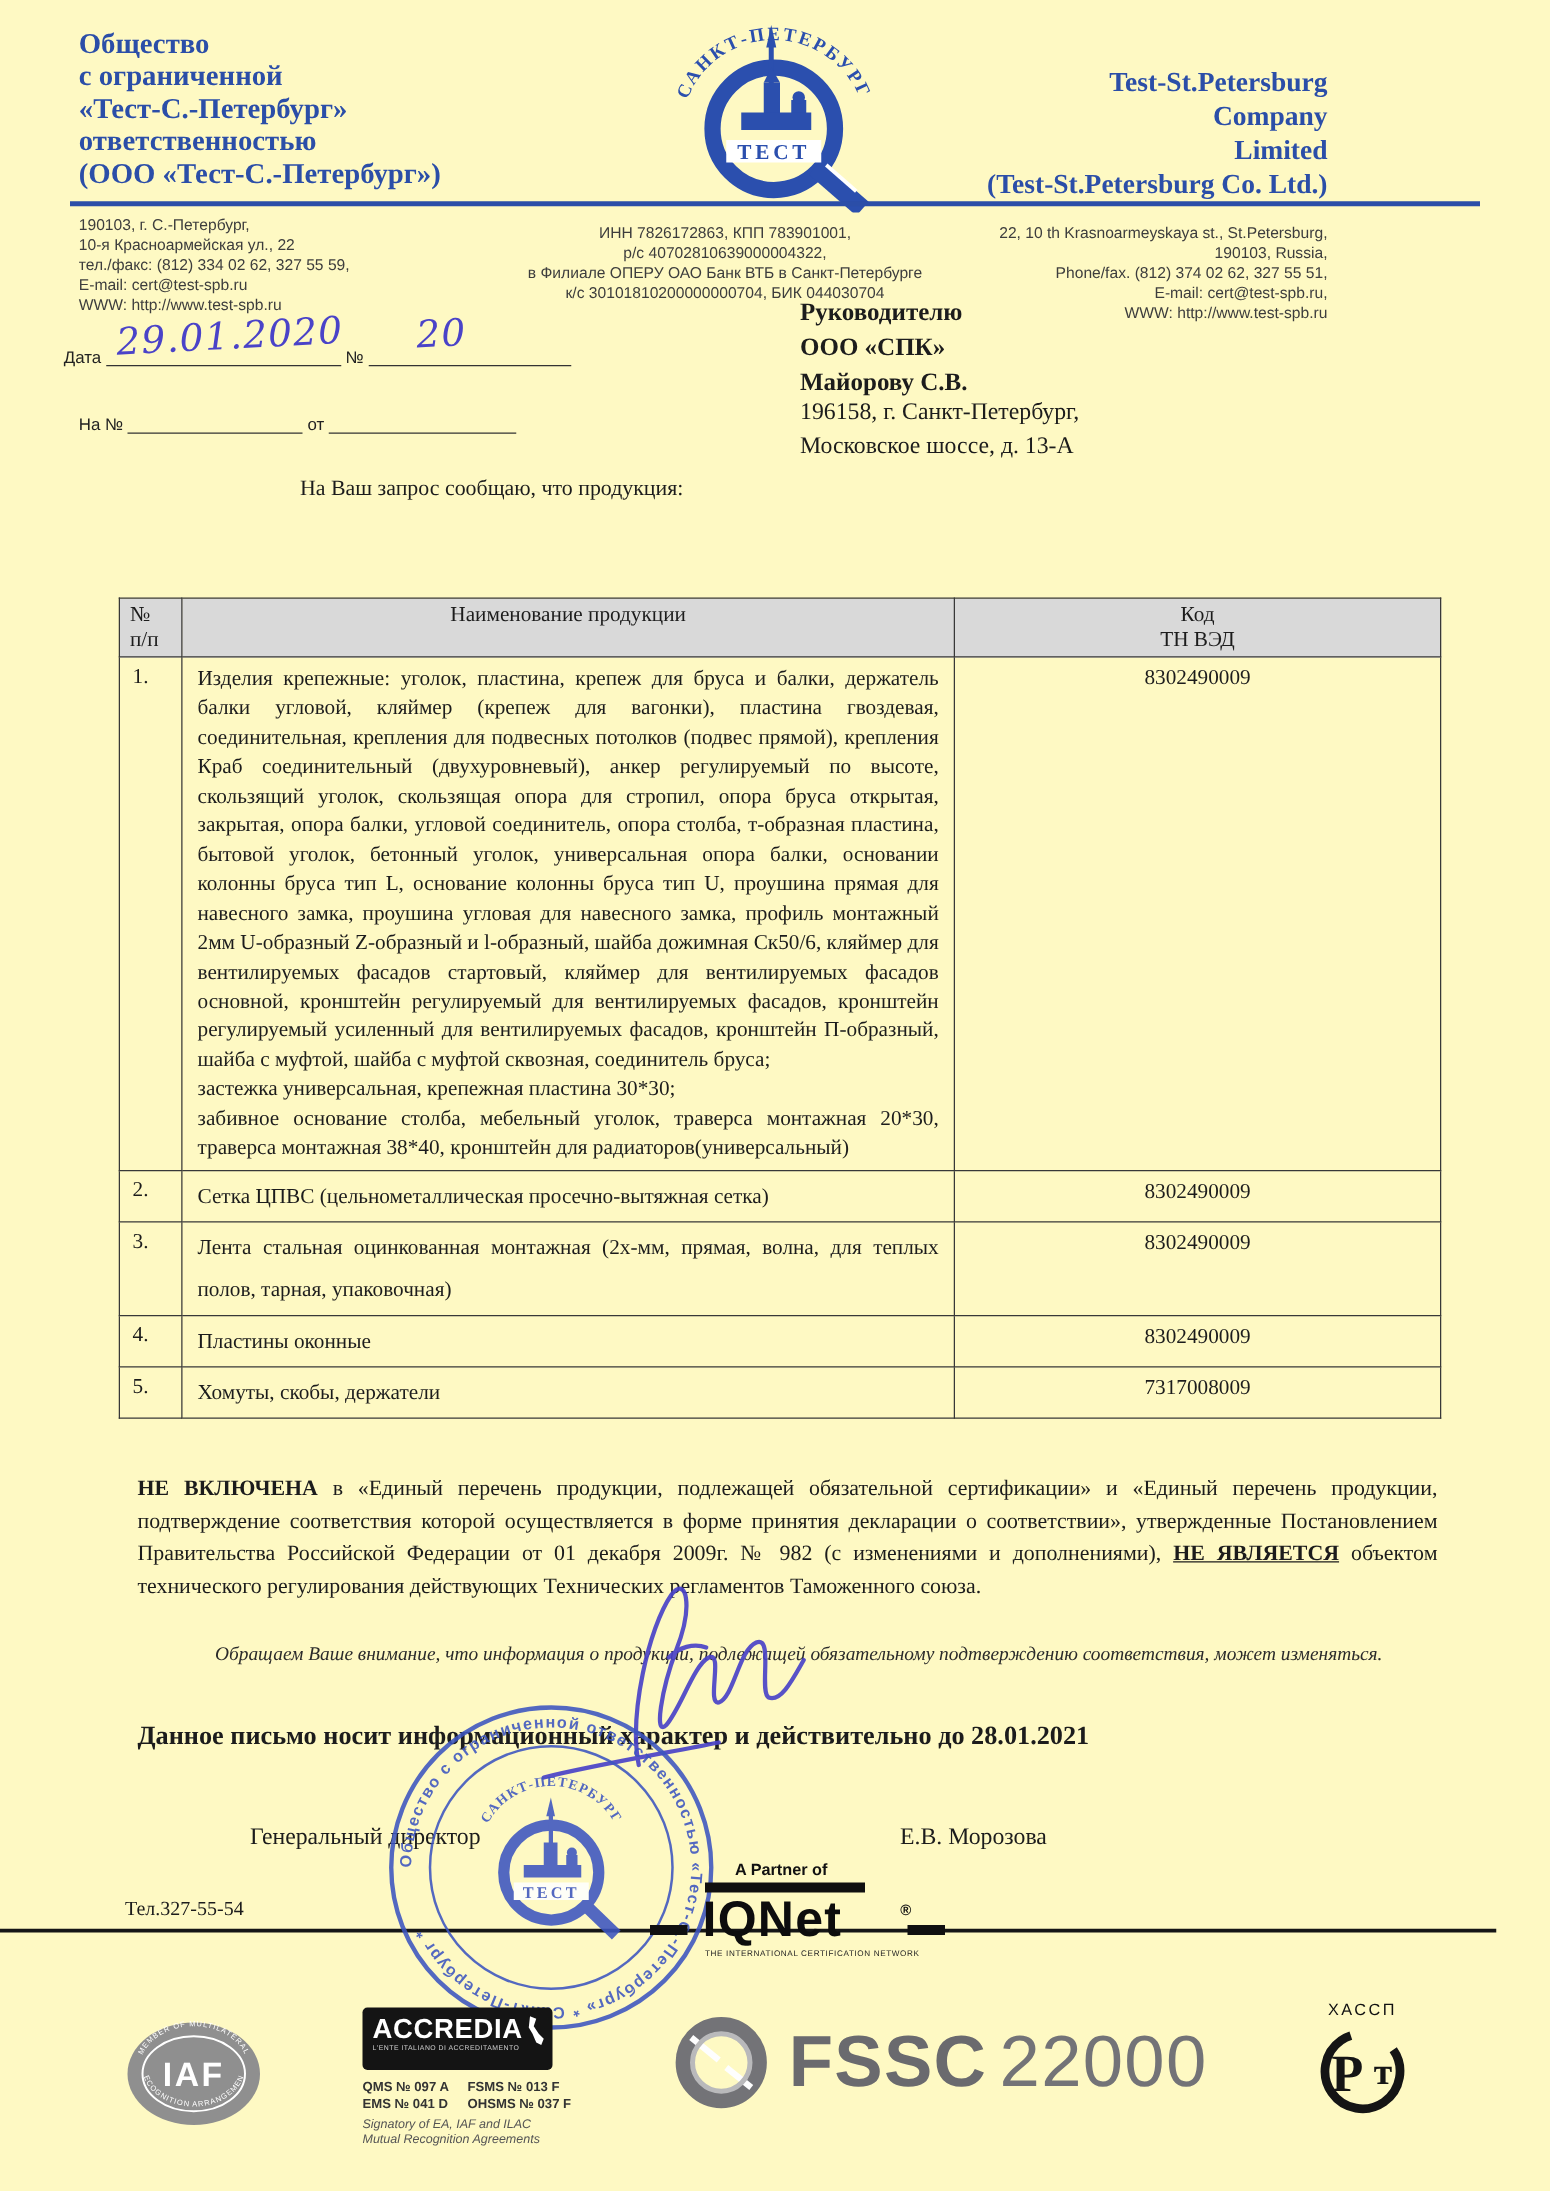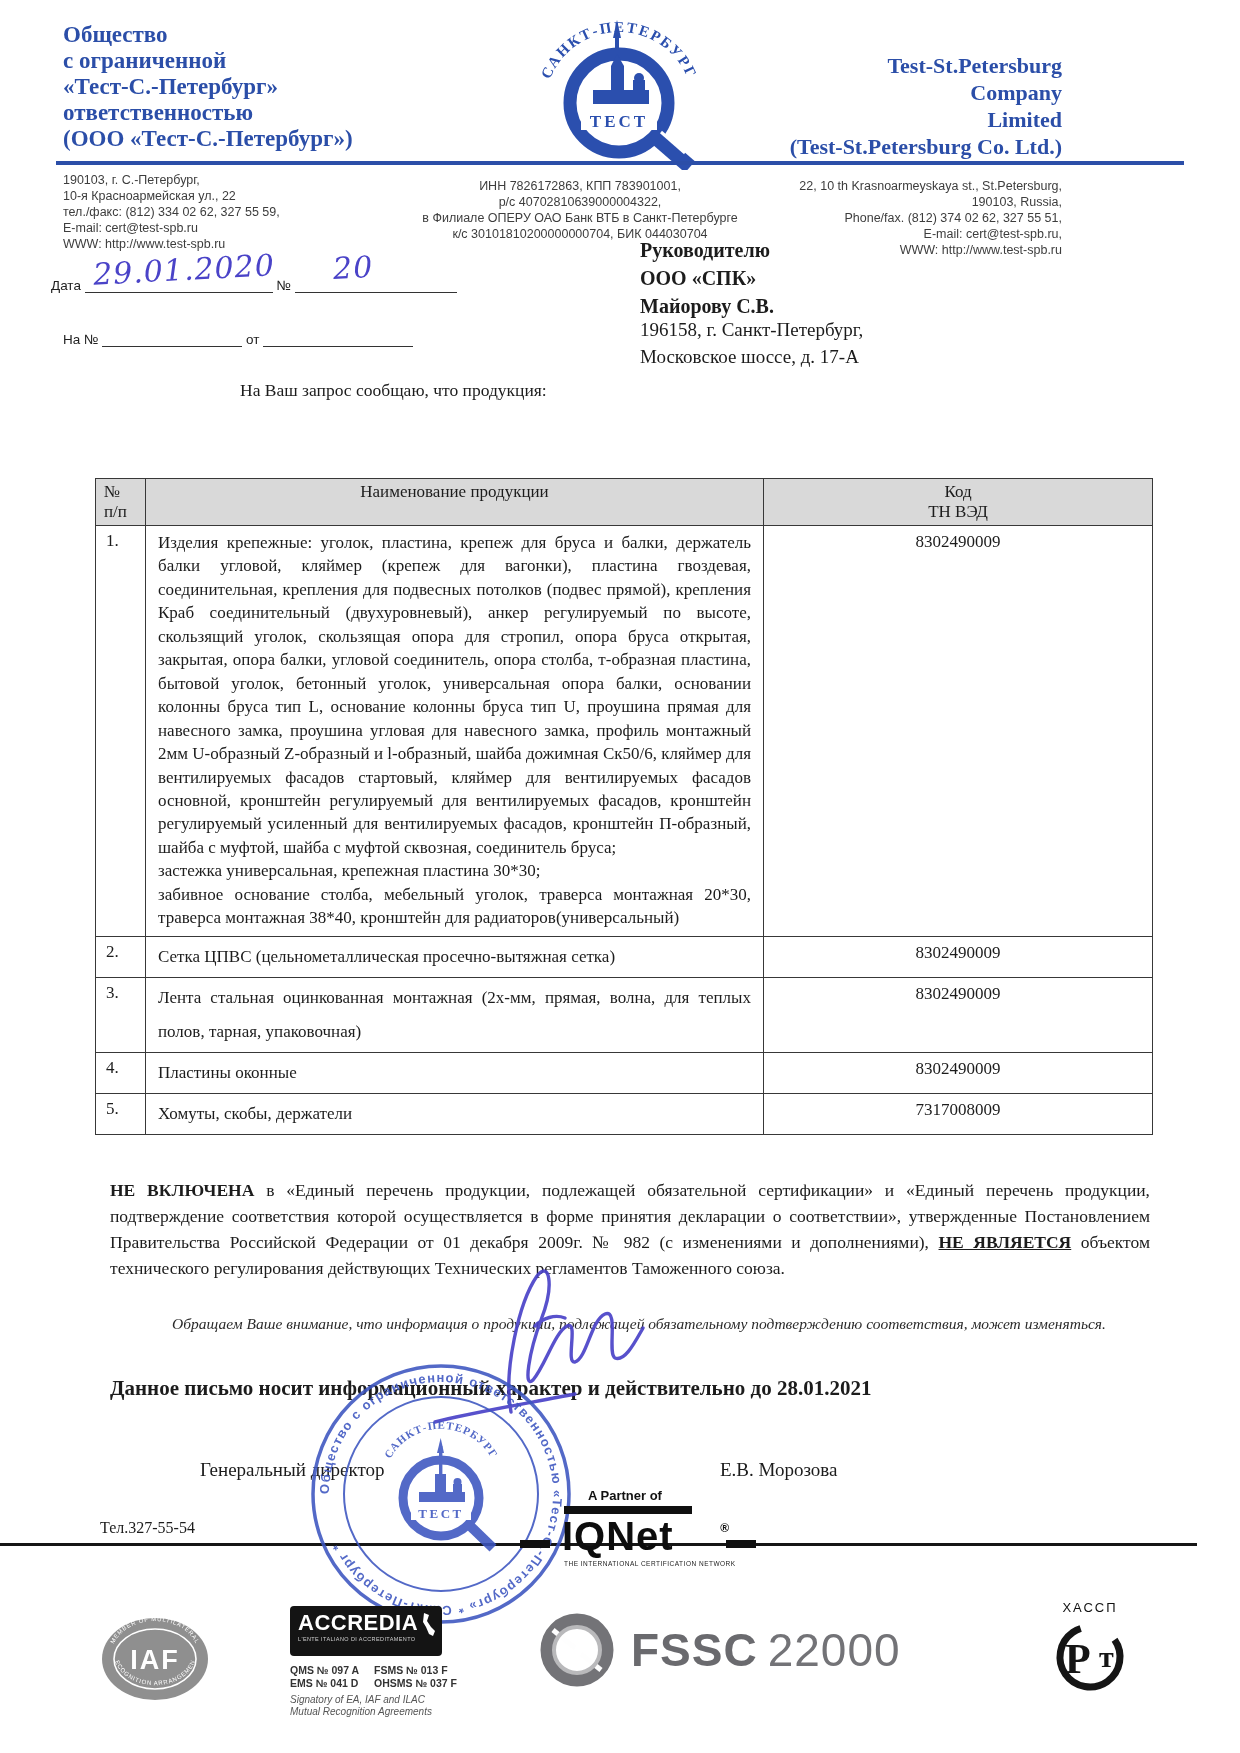--- a/index.html
+++ b/index.html
@@ -1,18 +1,18 @@
 <!DOCTYPE html>
 <html><head>
 <meta charset="utf-8">
 <style>
   html,body{margin:0;padding:0;background:#e8e8e8;}
   .page{
     position:relative; width:1240px; height:1753px; margin:0 auto;
-    background:#ffffff; overflow:hidden;
+    background:#fef9c3; overflow:hidden;
     font-family:"Liberation Serif", serif; color:#1c1c1c;
   }
   
   .co-ru{position:absolute; left:63px; top:22px; width:420px;
     font-weight:bold; font-size:23px; line-height:26px; color:#2b4ea8;}
   .co-en{position:absolute; right:178px; top:52px; width:430px; text-align:right;
     font-weight:bold; font-size:22px; line-height:27px; color:#2b4ea8;}
   .blue-rule{position:absolute; left:56px; top:161px; width:1128px; height:4px; background:#2b4ea8;}
   .contact{position:absolute; font-family:"Liberation Sans", sans-serif;
     font-size:12.5px; line-height:16px; color:#3d3d3d;}
@@ -69,21 +69,21 @@
   .accredia{position:absolute; left:290px; top:1606px; width:190px; font-family:"Liberation Sans", sans-serif;}
   .acc-box{width:152px; height:50px; background:#141414; border-radius:4px; color:#fff; position:relative; padding:4px 6px 0 8px; box-sizing:border-box;}
   .acc-name{font-weight:bold; font-size:22px; letter-spacing:.5px;}
   .acc-sub{font-size:5.5px; color:#cfcfcf; letter-spacing:.4px; white-space:nowrap;}
   .acc-it{position:absolute; right:6px; top:8px; color:#fff; font-size:20px;}
   .acc-certs{margin-top:8px; font-size:10.5px; font-weight:bold; color:#333; line-height:13px;}
   .acc-certs span{display:inline-block; width:84px;}
   .acc-note{margin-top:4px; font-style:italic; font-size:10px; color:#555; line-height:12px;}
   .fssc{position:absolute; left:535px; top:1608px; height:90px;}
   .fssc-row{display:flex; align-items:center;}
-  .fssc-text{font-family:"Liberation Sans", sans-serif; color:#737377; font-size:46px; letter-spacing:1px; margin-left:12px; line-height:84px;}
+  .fssc-text{font-family:"Liberation Sans", sans-serif; color:#737377; font-size:58px; letter-spacing:1px; margin-left:12px; line-height:84px;}
   .fssc-text b{font-weight:bold; color:#6a6a6e; margin-right:10px;}
   .rst{position:absolute; left:1030px; top:1600px; width:120px; height:110px; text-align:center;}
   .rst-label{font-family:"Liberation Sans", sans-serif; font-size:13px; letter-spacing:2px; color:#111;}
 </style>
 </head>
 <body>
 
 <div class="page">
 
   <div class="co-ru">
@@ -165,21 +165,21 @@
     <span class="u" style="width:150px;"></span>
   </div>
 
   <div class="recipient">
     <div>Руководителю</div>
     <div>ООО «СПК»</div>
     <div>Майорову С.В.</div>
   </div>
   <div class="recipient-addr">
     <div>196158, г. Санкт-Петербург,</div>
-    <div>Московское шоссе, д. 17-А</div>
+    <div>Московское шоссе, д. 13-А</div>
   </div>
 
   <div class="intro">На Ваш запрос сообщаю, что продукция:</div>
 
   <div class="flow">
     <table class="prod">
       <colgroup>
           <col style="width:50px">
           <col style="width:618px">
           <col style="width:389px">

